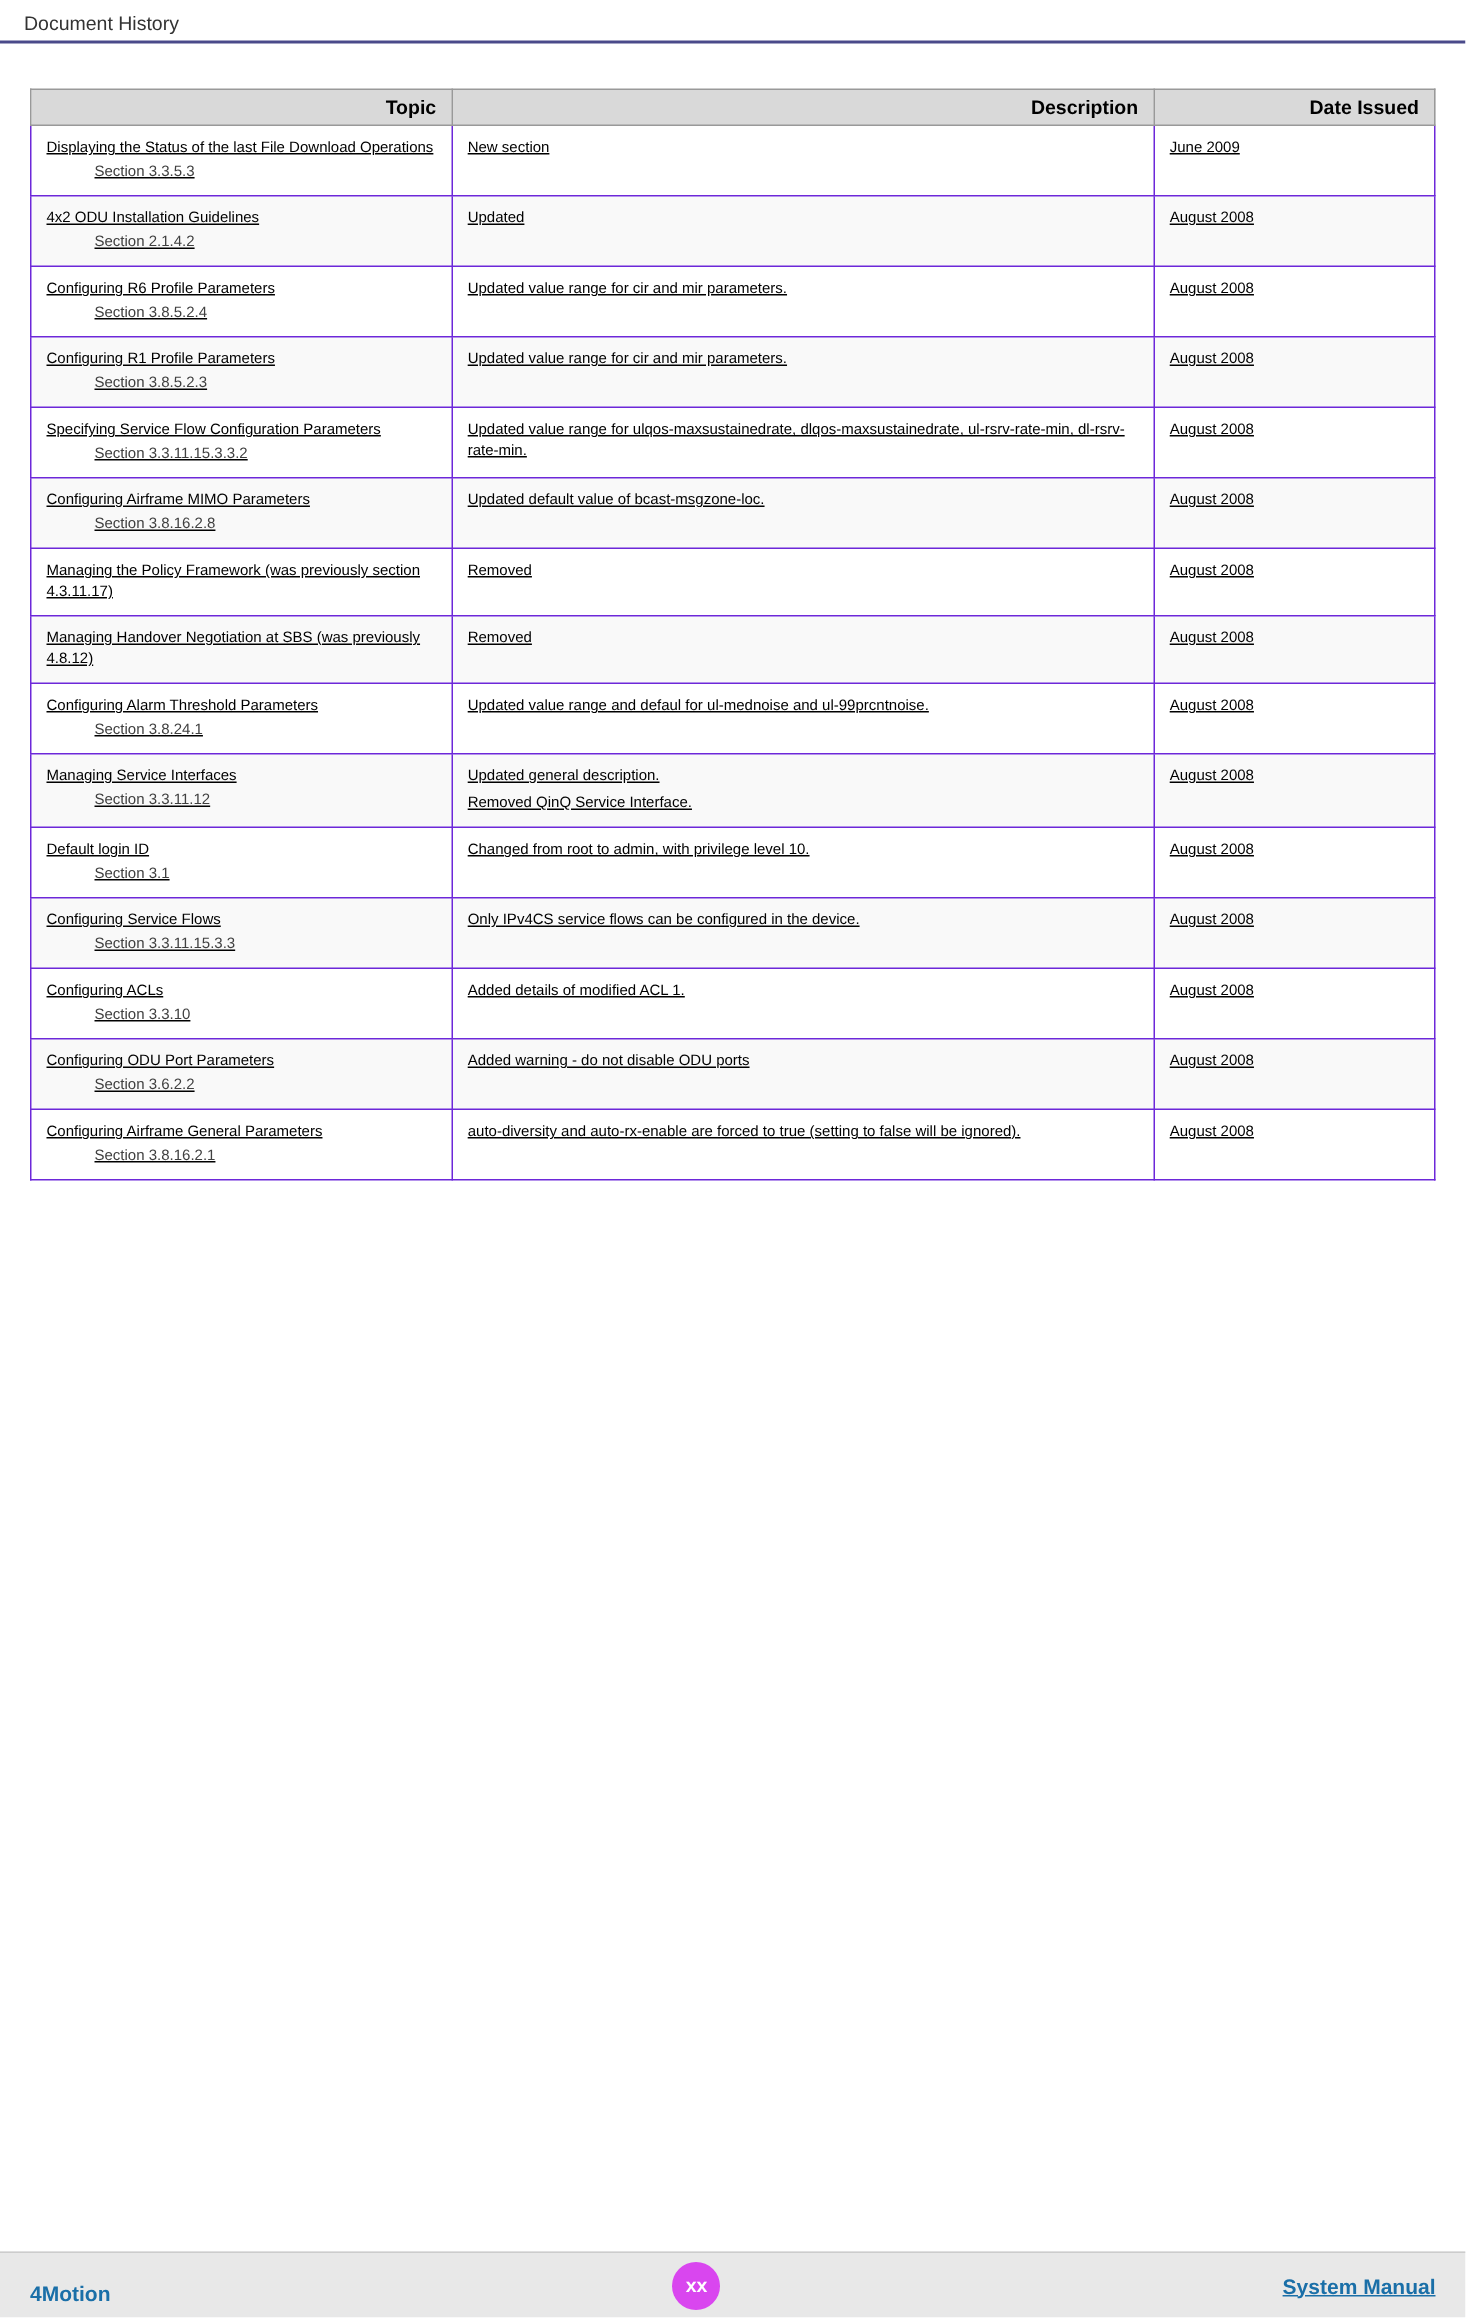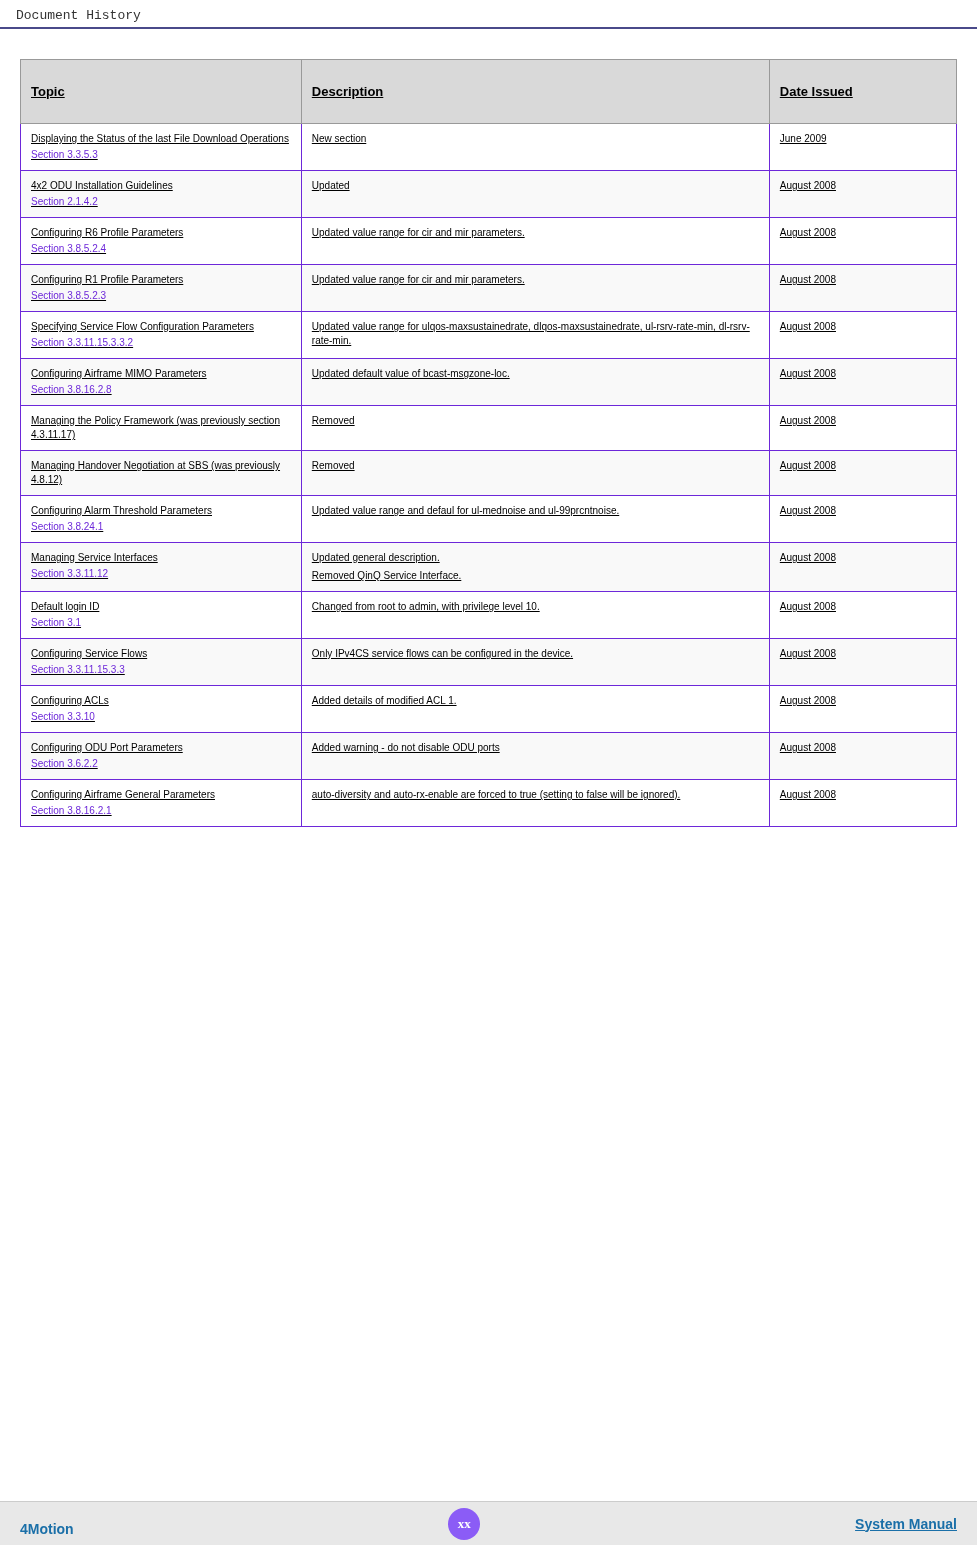--- a/index.html
+++ b/index.html
@@ -12,67 +12,66 @@
       min-height: 1545px;
       position: relative;
     }
 
     
     .page-header {
       padding: 8px 16px 4px 16px;
       border-bottom: 2px solid #4a4a8a;
       font-size: 13px;
       color: #333;
-      font-family: Liberation Mono, monospace;
     }
 
     
     .main-content {
       padding: 20px 20px 80px 20px;
     }
 
     
     .doc-table {
       width: 100%;
       border-collapse: collapse;
       margin-top: 10px;
       border: 1px solid #999;
     }
 
     .doc-table th {
       background-color: #d9d9d9;
       font-weight: bold;
-      padding: 24px 10px;
-      text-align: left;
+      padding: 4px 10px;
+      text-align: right;
       border: 1px solid #999;
       font-size: 13px;
-      text-decoration: underline;
     }
 
     .doc-table td {
       padding: 8px 10px;
       vertical-align: top;
       border: 1px solid #6d28d9;
       font-size: 10px;
       line-height: 1.4;
       text-decoration: underline;
     }
 
     .doc-table tr:nth-child(odd) td {
       background-color: #fff;
     }
     .doc-table tr:nth-child(even) td {
       background-color: #f9f9f9;
     }
 
     .section-link {
-      color: #6d28d9;
+      color: #404040;
       text-decoration: none;
       display: block;
       margin-top: 2px;
+      margin-left: 32px;
     }
 
     
     .page-footer {
       position: absolute;
       bottom: 0;
       left: 0;
       right: 0;
       height: 44px;
       background: #e8e8e8;
@@ -84,31 +83,30 @@
     }
 
     .footer-left {
       color: #1a6fa8;
       font-weight: bold;
       font-size: 14px;
       margin-top: 10px;
     }
 
     .footer-center {
-      background: #8b5cf6;
+      background: #d946ef;
       color: #fff;
       border-radius: 50%;
       width: 32px;
       height: 32px;
       display: flex;
       align-items: center;
       justify-content: center;
       font-weight: bold;
       font-size: 13px;
-      font-family: Liberation Serif, serif;
     }
 
     .footer-right {
       color: #1a6fa8;
       font-weight: bold;
       font-size: 14px;
       text-decoration: underline;
     }
   </style>
 </head>

